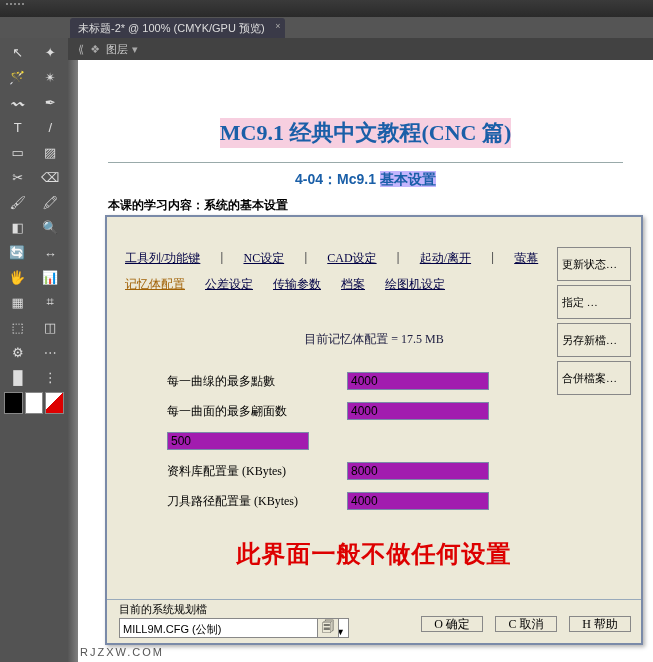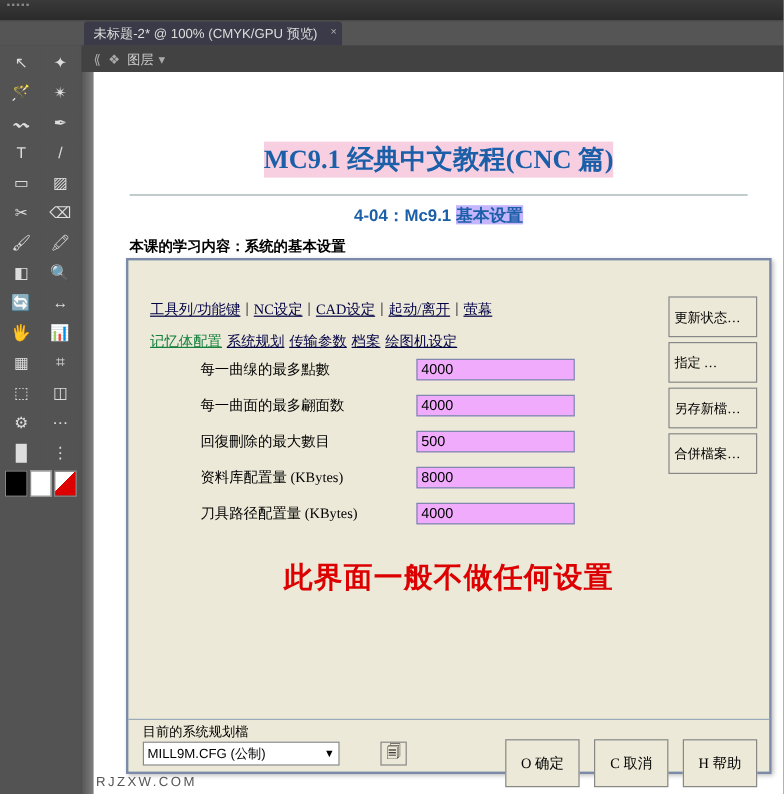--- a/index.html
+++ b/index.html
@@ -27,39 +27,39 @@
 .doc hr { border:none; border-top:1px solid #9aa; margin:6px 0; }
 .doc .title2 { color:#1a5fa8; font-size:14px; text-align:center; margin:8px 0; font-family:"SimSun"; font-weight:bold; }
 .doc .title2 .hl { background:#c4b5fd; }
 .doc .subnote { font-size:12px; margin:6px 0 10px; font-family:"SimSun"; font-weight:bold; }
 .dialog { position:absolute; left:105px; top:215px; width:538px; height:430px; border:2px solid #7a8aa8; background:#ece9d8; box-shadow:2px 2px 4px rgba(0,0,0,.3); }
 .dlg-title { height:24px; background:linear-gradient(#dce6f4,#c8d6ea); border-bottom:1px solid #9ab; display:flex; align-items:center; padding:0 4px; font-size:12px; }
 .dlg-title .ttl { flex:1; padding-left:4px; font-family:"SimSun"; }
 .dlg-title .wbtn { width:28px; height:16px; margin-left:2px; background:#e8e4d8; border:1px solid #888; text-align:center; font-size:10px; line-height:14px; }
 .dlg-title .wbtn.close { background:#d88; color:#600; border-color:#a55; }
 .dlg-body { position:absolute; top:24px; left:0; right:0; bottom:0; }
-.row1, .row2 { display:flex; gap:4px; padding:9px 12px 0 18px; }
+.row1, .row2 { display:flex; gap:20px; padding:9px 12px 0 18px; }
 .lnk { color:#004; font-size:12px; text-decoration:underline; font-family:"SimSun"; white-space:nowrap; }
 .row1 .sep { color:#555; font-size:12px; }
-.row2 .lnk:first-child { color:#15803d; }
+.row2 .lnk:first-child { color:#a16207; }
 .rcol { position:absolute; right:10px; top:6px; width:74px; display:flex; flex-direction:column; gap:4px; }
 .rcol .btn { height:21px; background:#ece9d8; border:1px solid #888; font-size:11px; display:flex; align-items:center; padding:16px 4px; font-family:"SimSun"; }
 .memline { text-align:center; font-size:12px; color:#224; margin:38px 0 18px; font-family:"SimSun"; }
 .form { margin-left:60px; margin-right:110px; }
 .frow { display:flex; align-items:center; height:30px; }
 .frow .lbl { width:180px; font-size:12px; font-family:"SimSun"; }
-.frow input { width:132px; height:18px; border:1px solid #7a8aa8; background:#f0abfc; font-size:12px; padding:0 3px; }
+.frow input { width:142px; height:18px; border:1px solid #7a8aa8; background:#a21caf; font-size:12px; padding:0 3px; }
 .bigred { color:#d00; font-size:24px; font-family:"SimSun"; text-align:center; margin-top:22px; font-weight:bold; letter-spacing:1px; }
 .dlg-foot { position:absolute; left:0; right:0; bottom:0; height:44px; border-top:1px solid #9ab; }
 .dlg-foot .flbl { position:absolute; left:12px; top:2px; font-size:11px; font-family:"SimSun"; }
-.dlg-foot .sel { position:absolute; left:12px; top:18px; width:164px; height:20px; border:1px solid #888; background:#fff; font-size:11px; display:flex; align-items:center; padding:0 3px; }
+.dlg-foot .sel { position:absolute; left:12px; top:18px; width:230px; height:20px; border:1px solid #888; background:#fff; font-size:11px; display:flex; align-items:flex-end; padding:0 3px; }
 .dlg-foot .sel .arrow{ margin-left:auto; font-size:9px; }
 .dlg-foot .dbtn { position:absolute; left:210px; top:18px; width:22px; height:20px; border:1px solid #888; background:#ece9d8; display:flex; align-items:center; justify-content:center; font-size:12px; }
 .dlg-foot .btns { position:absolute; right:10px; top:16px; display:flex; gap:12px; }
-.dlg-foot .btns .b { width:62px; height:40px; border:1px solid #888; background:#ece9d8; font-size:12px; display:flex; align-items:center; justify-content:center; font-family:"SimSun"; }
+.dlg-foot .btns .b { width:62px; height:16px; border:1px solid #888; background:#ece9d8; font-size:12px; display:flex; align-items:center; justify-content:center; font-family:"SimSun"; }
 .watermark { position:absolute; left:80px; bottom:4px; color:#555; font-size:11px; letter-spacing:2px; }
 </style>
 </head>
 <body>
 
 <div class="titlebar">
   <div class="dots">
       <span></span>
       <span></span>
       <span></span>
@@ -137,42 +137,42 @@
       <span class="lnk">NC设定</span>
         <span class="sep">|</span>
       <span class="lnk">CAD设定</span>
         <span class="sep">|</span>
       <span class="lnk">起动/离开</span>
         <span class="sep">|</span>
       <span class="lnk">萤幕</span>
     </div>
     <div class="row2">
       <span class="lnk">记忆体配置</span>
-      <span class="lnk">系统规划</span>
+      <span class="lnk">公差设定</span>
       <span class="lnk">传输参数</span>
       <span class="lnk">档案</span>
       <span class="lnk">绘图机设定</span>
     </div>
     <div class="rcol">
       <div class="btn">更新状态…</div>
       <div class="btn">指定 …</div>
       <div class="btn">另存新檔…</div>
       <div class="btn">合併檔案…</div>
     </div>
+    <div class="memline">目前记忆体配置 = 17.5 MB</div>
     <div class="form">
       <div class="frow">
         <span class="lbl">每一曲缐的最多點數</span>
         <input value="4000" style="">
       </div>
       <div class="frow">
         <span class="lbl">每一曲面的最多翩面数</span>
         <input value="4000" style="">
       </div>
       <div class="frow">
-        <span class="lbl">回復刪除的最大數目</span>
         <input value="500" style="">
       </div>
       <div class="frow">
         <span class="lbl">资料库配置量 (KBytes)</span>
         <input value="8000" style="">
       </div>
       <div class="frow">
         <span class="lbl">刀具路径配置量 (KBytes)</span>
         <input value="4000" style="">
       </div>

